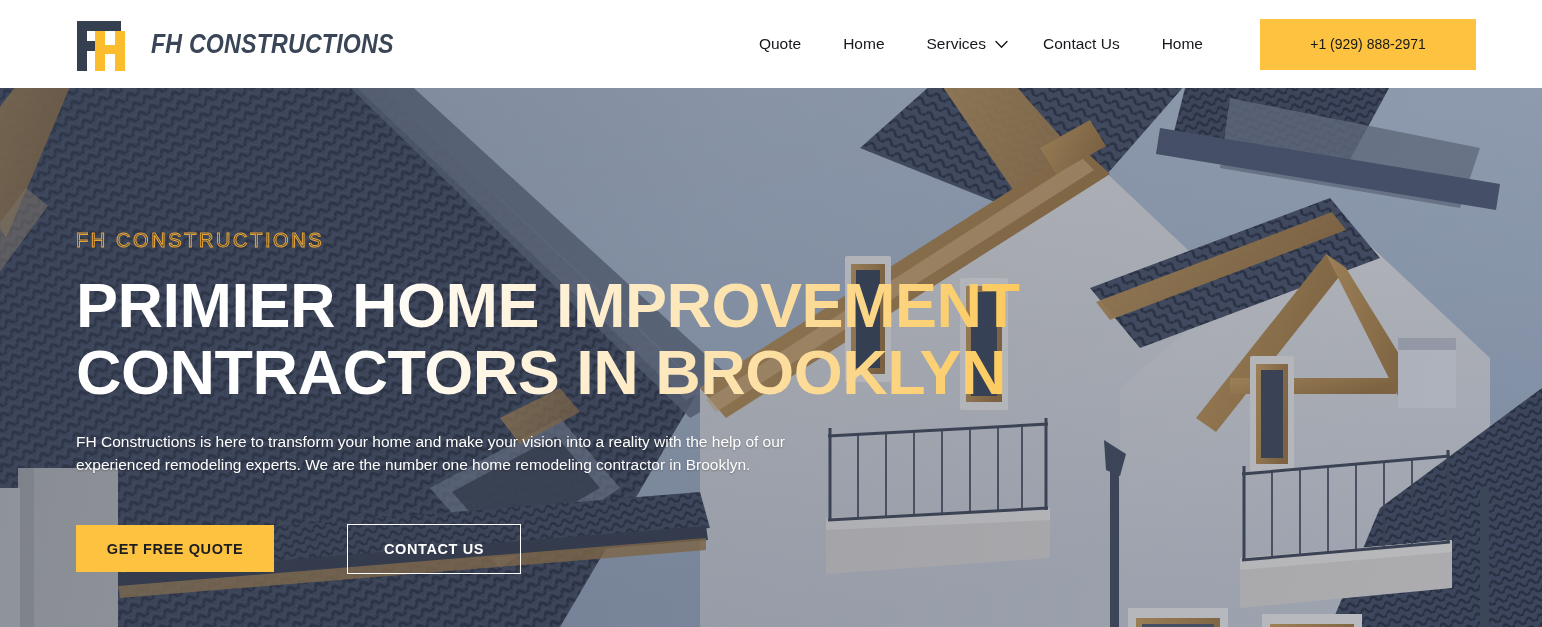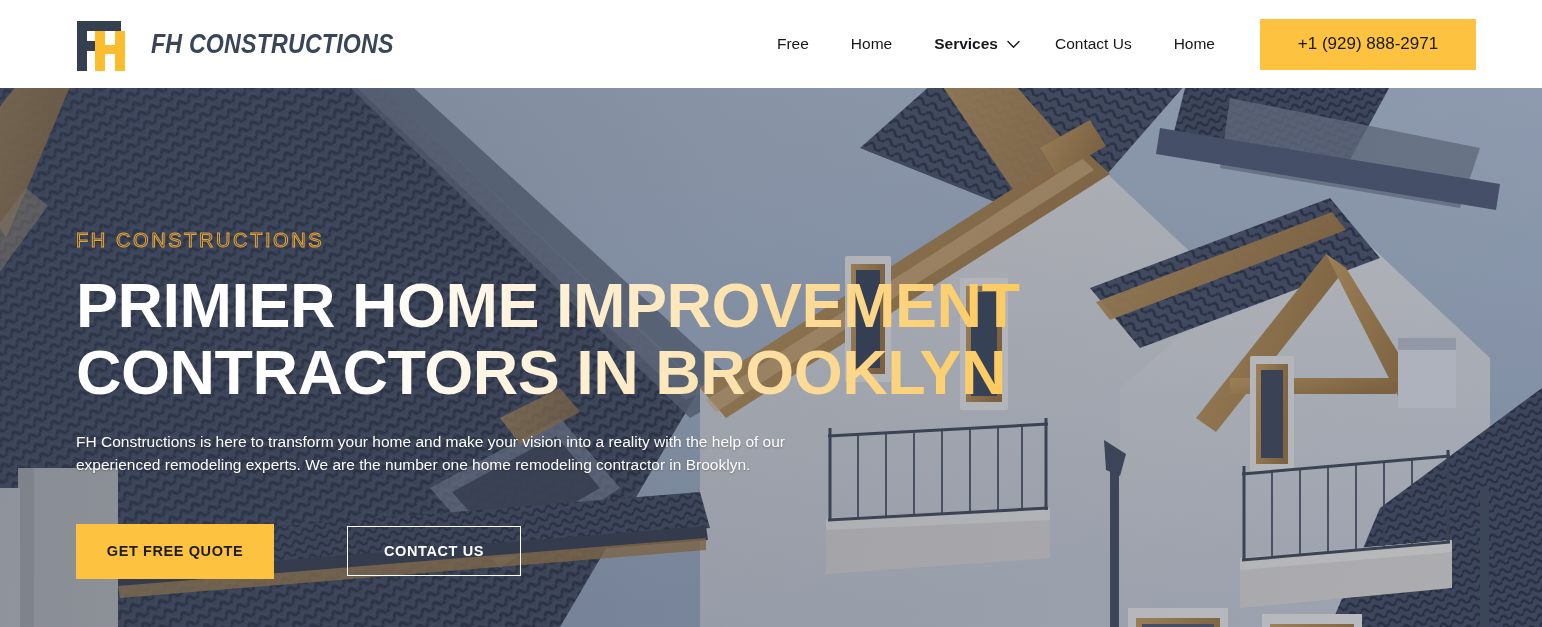--- a/index.html
+++ b/index.html
@@ -44,29 +44,29 @@
   }
   .nav-link{
     font-size:15.5px;
     color:#15171a;
     text-decoration:none;
     padding:0 21px;
     white-space:nowrap;
     line-height:1;
     display:flex; align-items:center; gap:9px;
   }
-  .nav-link.has-caret{ padding-right:14px;font-weight:bold; }
+  .nav-link.has-caret{ padding-right:14px; }
   .caret{ display:inline-block; width:13px; height:9px; }
   .caret svg{ display:block; }
 
   .phone-btn{
-    margin-left:24px; margin-right:66px;
+    margin-left:36px; margin-right:66px;
     background:#fdc23f;
     color:#17191c;
-    font-size:17px;
+    font-size:14px;
     font-weight:400;
     width:216px; height:51px;
     display:flex; align-items:center; justify-content:center;
     text-decoration:none;
     white-space:nowrap;
     border:0;
     cursor:pointer;
   }
 
   
@@ -132,21 +132,21 @@
     margin-top:24px;
   }
 
   .hero-actions{ display:flex; align-items:center; }
   .btn-quote{
     background:#fdc23f;
     color:#1b1d20;
     font-size:14.5px;
     font-weight:700;
     letter-spacing:0.6px;
-    width:198px; height:55px;
+    width:198px; height:47px;
     display:flex; align-items:center; justify-content:center;
     text-decoration:none; border:0; cursor:pointer;
     text-transform:uppercase;
   }
   .btn-contact{
     margin-left:73px;
     background:transparent;
     color:#ffffff;
     font-size:14.5px;
     font-weight:700;
@@ -182,21 +182,21 @@
           <rect x="36.3" y="48.1" width="2.6" height="2.6"></rect>
         </g>
       </svg>
     </span>
     <span class="brand-name">FH CONSTRUCTIONS</span>
   </a>
 
   <nav class="main-nav">
 
     <a class="nav-link" href="#">
-      <span>Free</span>
+      <span>Quote</span>
     </a>
 
     <a class="nav-link" href="#">
       <span>Home</span>
     </a>
 
     <a class="nav-link has-caret" href="#">
       <span>Services</span>
       <span class="caret">
         <svg viewBox="0 0 13 9" xmlns="http://www.w3.org/2000/svg">

